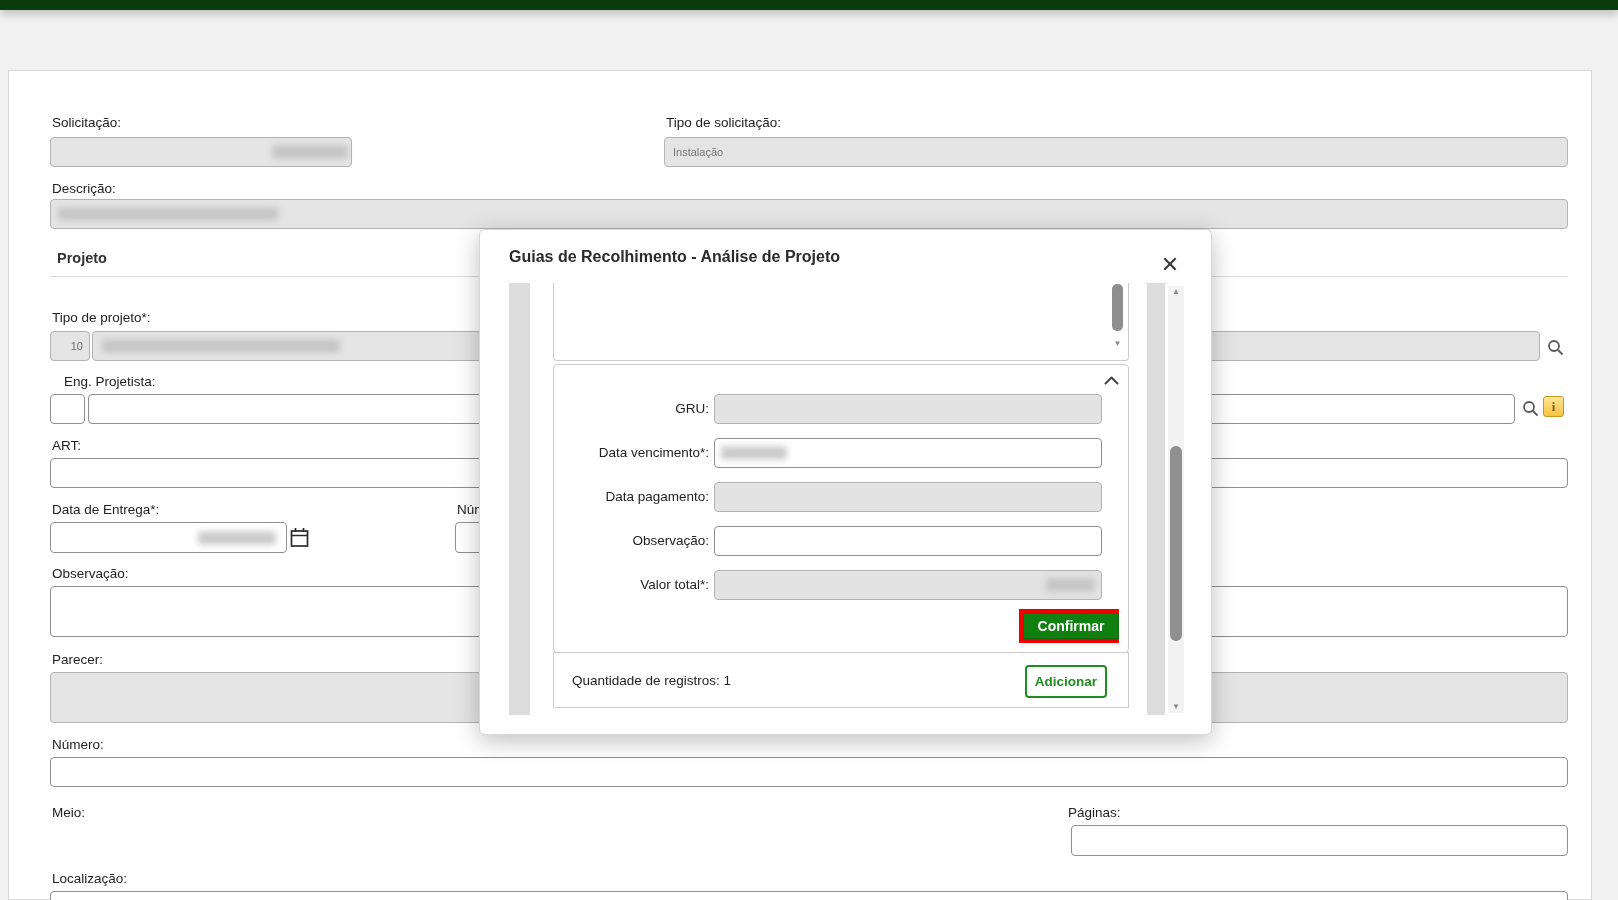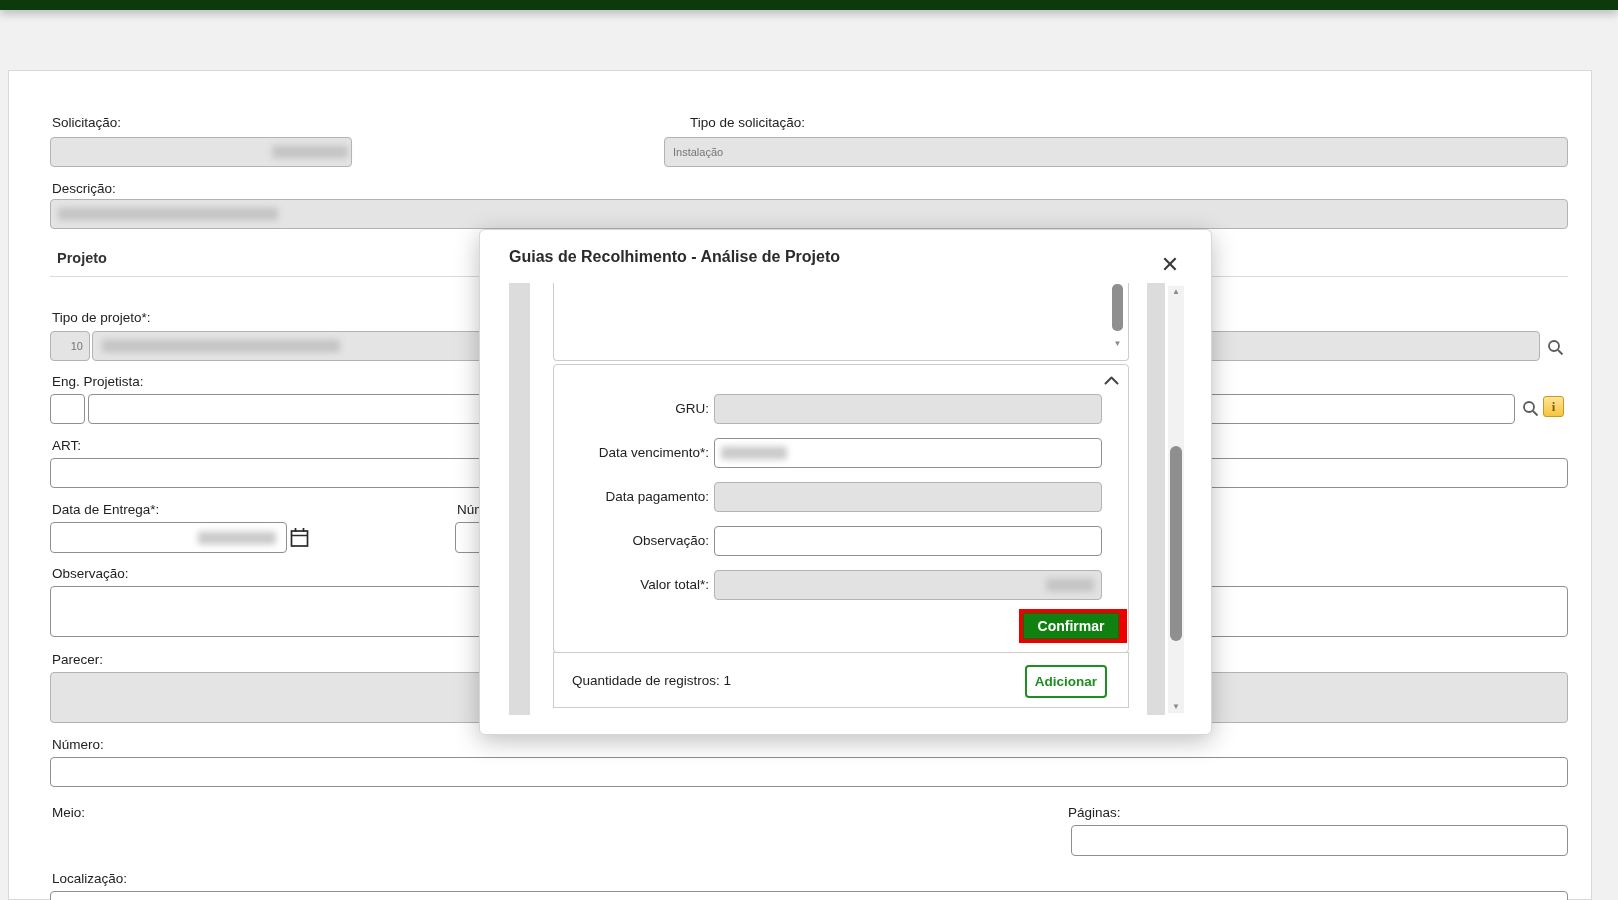--- a/index.html
+++ b/index.html
@@ -67,21 +67,21 @@
     color:#8a8a8a;text-align:center;line-height:12px;cursor:pointer;}
 
   
   .panel-fields{position:absolute;left:73px;top:134px;width:576px;height:289px;background:#fff;
     border:1px solid #ccc;border-radius:4px;z-index:11;}
   .panel-fields .collapse{position:absolute;right:9px;top:6px;cursor:pointer;}
   .mrow-lbl{position:absolute;left:0;width:155px;text-align:right;font-size:13.5px;color:#222;white-space:nowrap;}
   .mrow-inp{position:absolute;left:160px;width:388px;height:30px;border:1px solid #8f8f8f;border-radius:4px;
     background:#fff;font-family:"Liberation Sans",sans-serif;font-size:13.5px;color:#444;padding:0 8px;}
   .mrow-inp.dis{background:#e2e2e2;border-color:#b3b3b3;}
-  .confirm-ring{position:absolute;left:465px;top:244px;width:108px;height:34px;background:#ee0000;
+  .confirm-ring{position:absolute;left:465px;top:244px;width:100px;height:34px;background:#ee0000;
     padding:4px;z-index:12;}
   .btn-confirm{width:96px;height:26px;background:#108010;color:#fff;border:1px solid #0c6b0c;
     font-family:"Liberation Sans",sans-serif;font-size:14px;font-weight:bold;cursor:pointer;padding:0;display:block;}
   
   .m-footer{position:absolute;left:73px;top:423px;width:576px;height:56px;background:#fff;
     border:1px solid #ccc;border-top:1px solid #ccc;margin-top:-1px;z-index:11;}
   .m-footer .cnt{position:absolute;left:18px;top:20px;font-size:13.5px;color:#222;}
   .btn-add{position:absolute;left:471px;top:12px;width:82px;height:33px;background:#fff;
     border:2px solid #1e8e1e;border-radius:4px;color:#1e8e1e;font-weight:bold;font-size:13.5px;
     font-family:"Liberation Sans",sans-serif;cursor:pointer;}
@@ -93,21 +93,21 @@
 
   <div class="topbar"></div>
 
   <div class="card"></div>
 
   <div class="lbl" style="left:52px;top:115px;">Solicitação:</div>
   <div class="fieldwrap" style="left:50px;top:137px;width:302px;height:30px;">
     <input class="inp dis" style="left: 0px; top: 0px; width: 302px;" readonly="">
     <span class="redact" style="left:222px;width:76px;"></span>
   </div>
-  <div class="lbl" style="left:666px;top:115px;margin-left:24px;">Tipo de solicitação:</div>
+  <div class="lbl" style="left:666px;top:115px;">Tipo de solicitação:</div>
   <input class="inp dis" style="left: 664px; top: 137px; width: 904px;" readonly="" value="Instalação">
 
   <div class="lbl" style="left:52px;top:181px;">Descrição:</div>
   <div class="fieldwrap" style="left:50px;top:199px;width:1518px;height:30px;">
     <input class="inp dis" style="left: 0px; top: 0px; width: 1518px;" readonly="">
     <span class="redact" style="left:8px;width:220px;"></span>
   </div>
 
   <div class="section-ttl" style="left:57px;top:250px;">Projeto</div>
   <div class="hline" style="left:50px;top:276px;width:1518px;"></div>
@@ -118,21 +118,21 @@
     <input class="inp dis" style="left: 0px; top: 0px; width: 1448px;" readonly="">
     <span class="redact" style="left:10px;width:238px;"></span>
   </div>
   <div class="iconbtn" style="left:1546px;top:338px;width:18px;height:18px;">
     <svg width="17" height="17" viewBox="0 0 17 17">
         <circle cx="7" cy="7" r="5" fill="none" stroke="#5a5a5a" stroke-width="1.8"></circle>
         <line x1="11" y1="11" x2="15.5" y2="15.5" stroke="#5a5a5a" stroke-width="1.8"></line>
       </svg>
   </div>
 
-  <div class="lbl" style="left:52px;top:374px;">Eng. Projetista:</div>
+  <div class="lbl" style="left:64px;top:374px;">Eng. Projetista:</div>
   <input class="inp" style="left: 50px; top: 394px; width: 35px; padding: 0px 4px;">
   <input class="inp" style="left: 88px; top: 394px; width: 1427px;">
   <div class="iconbtn" style="left:1521px;top:399px;width:18px;height:18px;">
     <svg width="17" height="17" viewBox="0 0 17 17">
         <circle cx="7" cy="7" r="5" fill="none" stroke="#5a5a5a" stroke-width="1.8"></circle>
         <line x1="11" y1="11" x2="15.5" y2="15.5" stroke="#5a5a5a" stroke-width="1.8"></line>
       </svg>
   </div>
   <div class="iconbtn infoicon" style="left:1543px;top:396px;">i</div>
 

